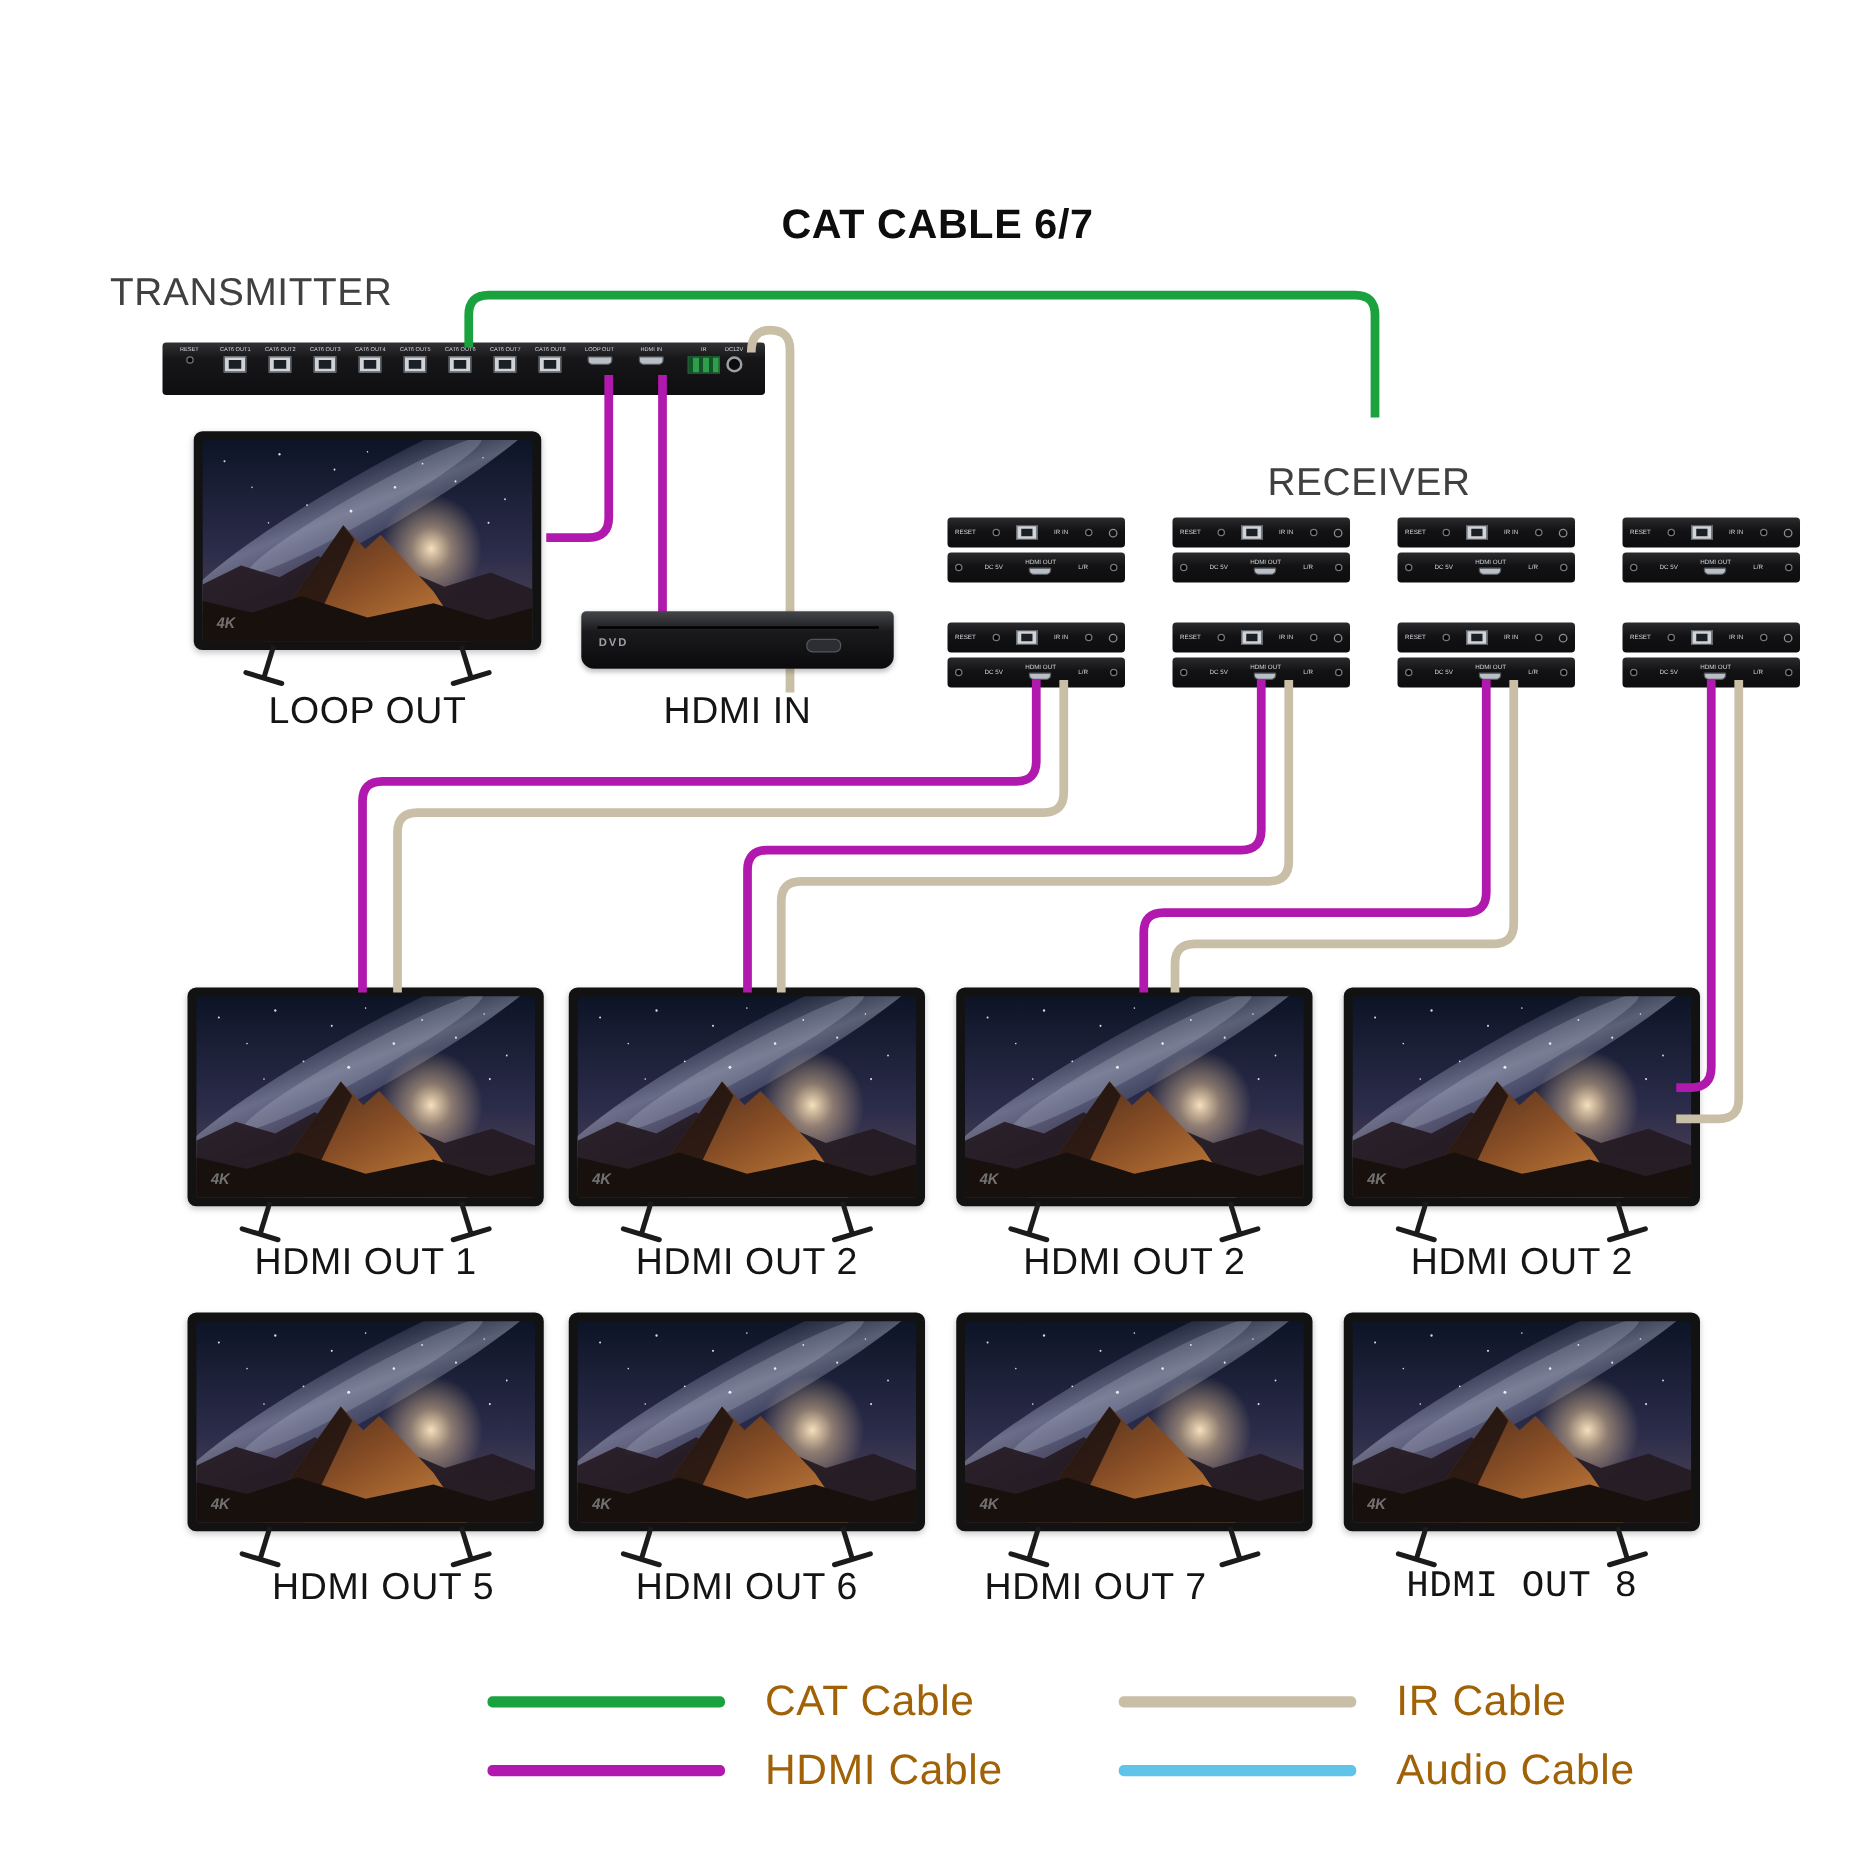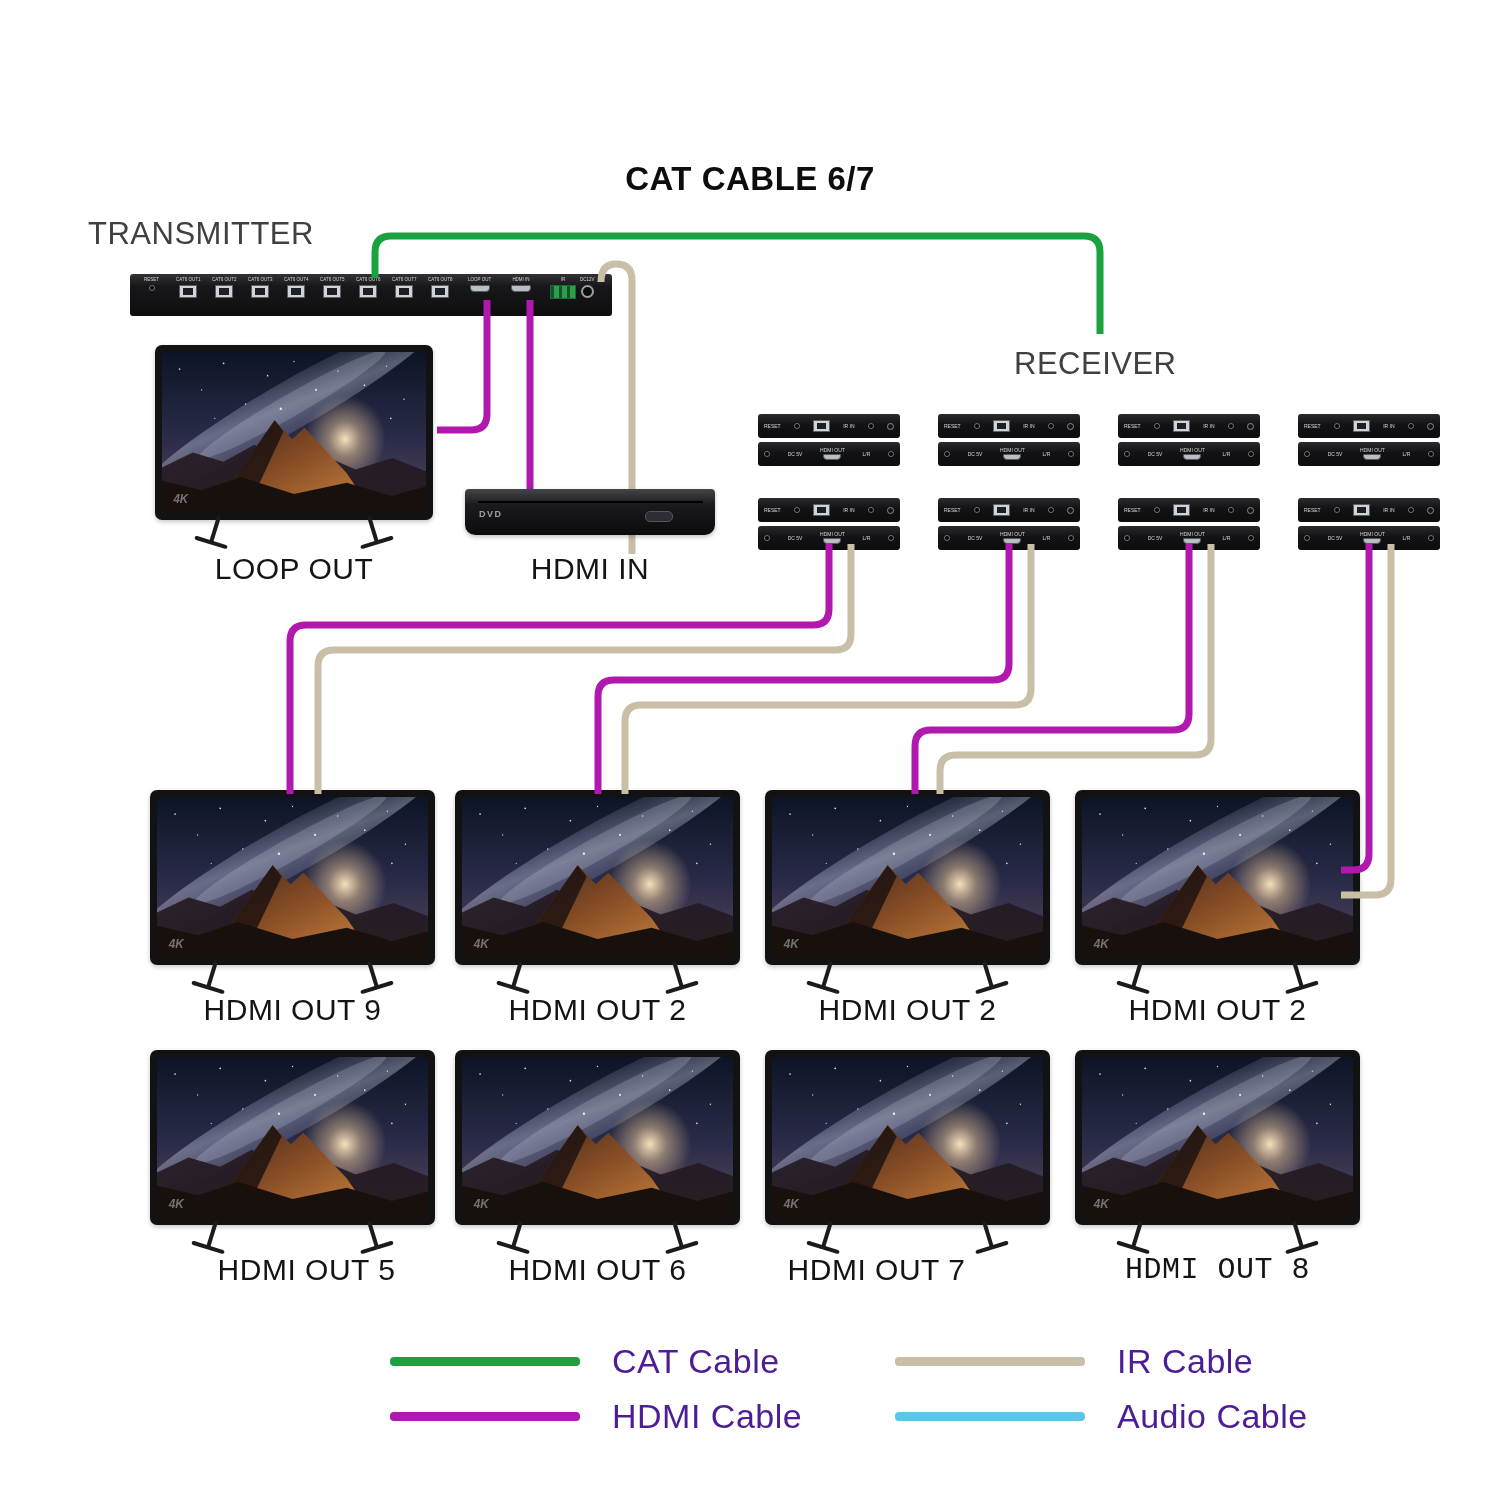--- a/index.html
+++ b/index.html
@@ -58,30 +58,30 @@
           box-shadow:0 2px 4px rgba(0,0,0,.25);}
   .player-tray{position:absolute;left:5%;right:5%;top:12px;height:2px;background:#000;}
   .player-logo{position:absolute;left:14px;top:20px;color:#9aa0a6;font-size:9px;font-weight:bold;letter-spacing:1.5px;}
   .player-btn{position:absolute;right:42px;top:22px;width:26px;height:9px;border-radius:5px;
               background:#2c2e33;border:1px solid #52555a;}
 
   
   .legend-col{position:absolute;display:flex;flex-direction:column;gap:17px;z-index:4;}
   .legend-row{display:flex;align-items:center;gap:32px;height:38px;}
   .legend-swatch{width:190px;height:9px;border-radius:4px;flex:0 0 auto;}
-  .legend-label{font-size:34px;color:#4c1d95;letter-spacing:.5px;}
+  .legend-label{font-size:34px;color:#a16207;letter-spacing:.5px;}
 </style>
 </head>
 <body>
 
 <div class="stage">
 
   <div class="title">CAT CABLE 6/7</div>
   <div class="big-label" style="left:88px;top:216px;">TRANSMITTER</div>
-  <div class="big-label" style="left:1014px;top:346px;text-align:right;">RECEIVER</div>
+  <div class="big-label" style="left:1014px;top:368px;text-align:right;">RECEIVER</div>
 
   <div class="transmitter">
     <div class="t-group" style="left:14px;">
       <span class="t-label">RESET</span>
       <span class="hole"></span>
     </div>
     <div class="t-group" style="left:46px;">
         <span class="t-label">CAT6 OUT1</span>
         <span class="rj45"></span>
       </div>
@@ -616,21 +616,21 @@
         <path d="M0 170 L0 136 L45 146 L90 132 L150 150 L210 138 L260 152 L300 142 L300 170 Z" fill="#17100c"></path>
         <text x="13" y="159" font-size="13" font-style="italic" font-weight="bold" fill="#cfd3da" opacity="0.5">4K</text>
       </svg>
     </div>
     <div class="tv-legs">
       <span class="leg leg-l"></span>
       <span class="leg leg-r"></span>
     </div>
   </div>
 </div>
-  <div class="tv-label" style="left:150px;top:993px;width:285px;">HDMI OUT 9</div>
+  <div class="tv-label" style="left:150px;top:993px;width:285px;">HDMI OUT 1</div>
   <div class="tv-label" style="left:455px;top:993px;width:285px;">HDMI OUT 2</div>
   <div class="tv-label" style="left:765px;top:993px;width:285px;">HDMI OUT 2</div>
   <div class="tv-label" style="left:1075px;top:993px;width:285px;">HDMI OUT 2</div>
 
   <div class="tv-slot" style="left:150px;top:1050px;width:285px;">
   <div class="tv">
     <div class="tv-frame">
       <svg viewBox="0 0 300 170" preserveAspectRatio="none">
         <defs>
           <linearGradient id="skyG" x1="0" y1="0" x2="0" y2="1">

